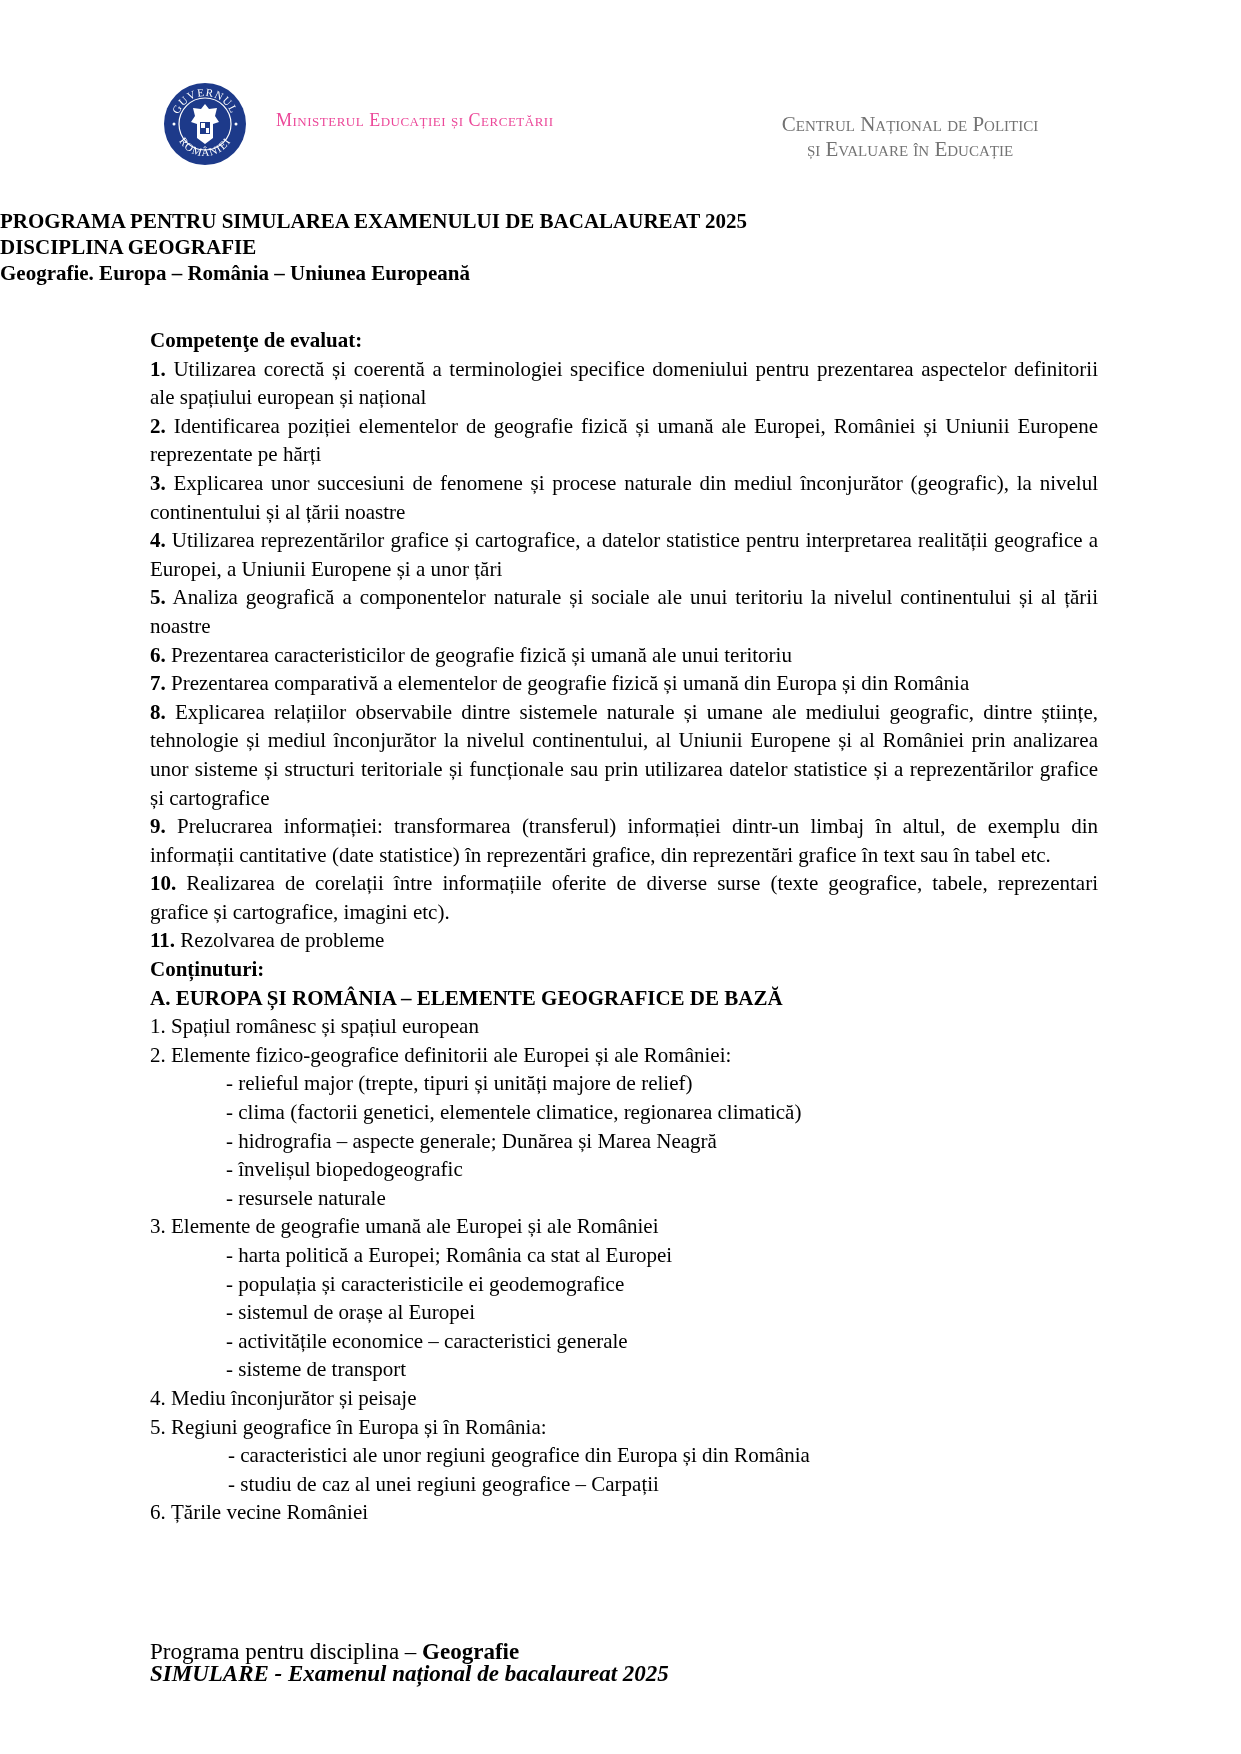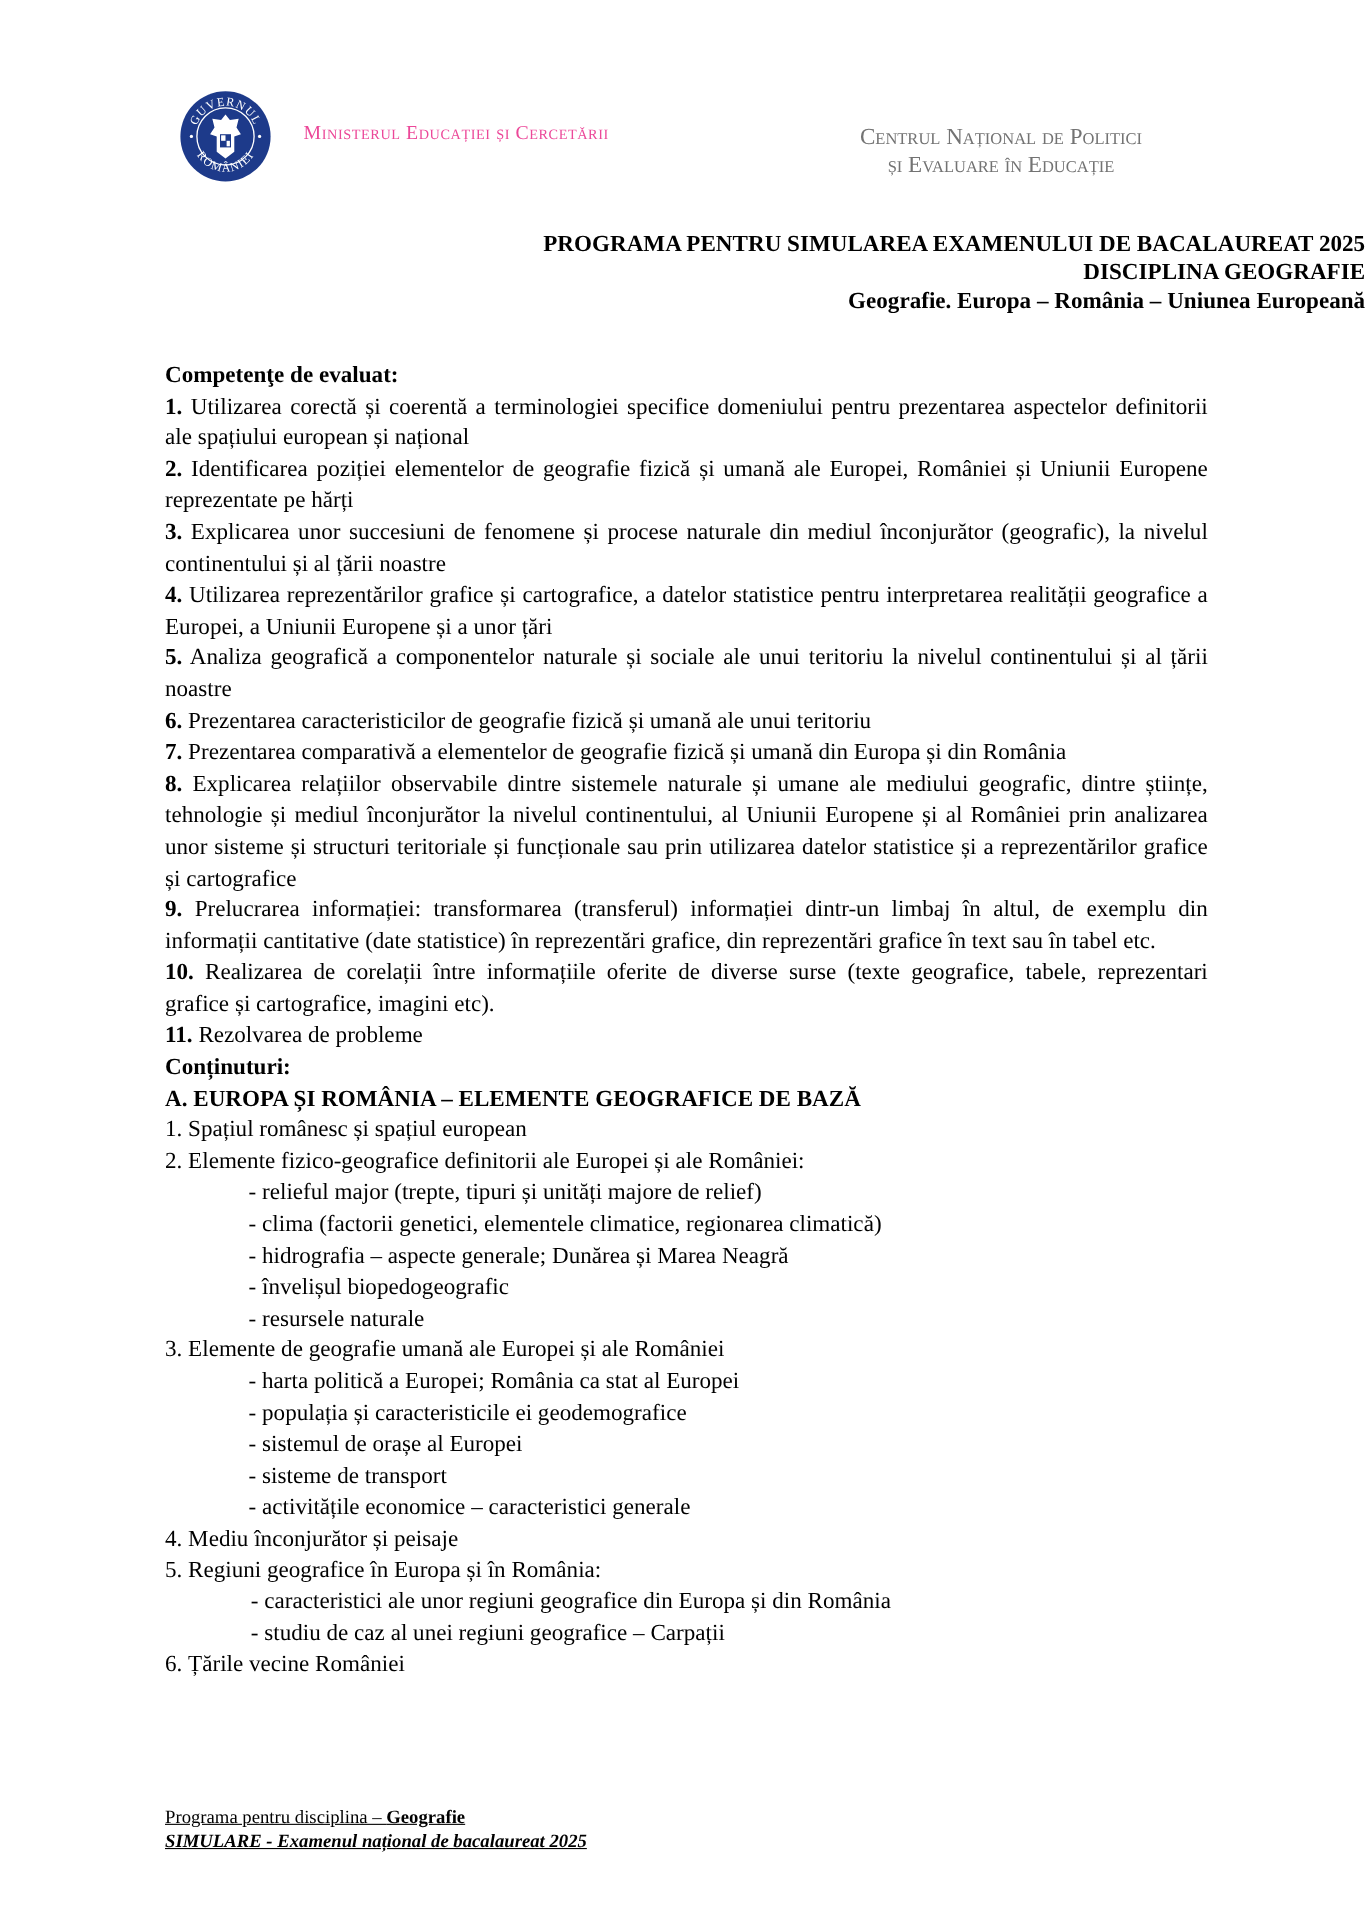--- a/index.html
+++ b/index.html
@@ -4,30 +4,30 @@
 <style>
   html, body { margin: 0; padding: 0; background: #ffffff; }
   body { width: 1241px; height: 1754px; position: relative; overflow: hidden;
          font-family: "Liberation Serif", "DejaVu Serif", serif; color: #000; }
   .header { position: absolute; left: 0; top: 0; width: 1241px; height: 190px; }
   .logo { position: absolute; left: 163px; top: 82px; width: 84px; height: 84px; }
   .ministry { position: absolute; left: 276px; top: 110px; font-size: 18px; color: #ec4899;
               font-variant: small-caps; letter-spacing: 0.5px; }
   .cnpee { position: absolute; left: 740px; top: 112px; width: 340px; text-align: center;
            font-size: 21px; line-height: 25px; color: #737373; font-variant: small-caps; }
-  .titles { position: absolute; left: 0; top: 208px; width: 1241px; text-align: right;
+  .titles { position: absolute; left: 0; top: 208px; width: 1241px; text-align: left;
             font-weight: bold; font-size: 21px; line-height: 26px; }
   .content { position: absolute; left: 150px; top: 326px; width: 948px;
              font-size: 21px; line-height: 28.6px; }
   .content p { margin: 0; text-align: justify; }
   .h { font-weight: bold; }
   .num { font-weight: bold; }
   .sub { padding-left: 76px; }
   .sub2 { padding-left: 78px; }
-  .footer { position: absolute; left: 150px; top: 1641px; font-size: 17px; line-height: 22px; text-decoration: underline; }
+  .footer { position: absolute; left: 150px; top: 1641px; font-size: 23px; line-height: 22px; }
   .footer .b { font-weight: bold; }
   .footer .bi { font-weight: bold; font-style: italic; }
 </style>
 </head>
 <body>
 
 <div class="header">
   <div class="logo">
     <svg width="84" height="84" viewBox="0 0 84 84">
       <defs>
@@ -87,22 +87,22 @@
       <p class="sub">- clima (factorii genetici, elementele climatice, regionarea climatică)</p>
       <p class="sub">- hidrografia – aspecte generale; Dunărea și Marea Neagră</p>
       <p class="sub">- învelișul biopedogeografic</p>
       <p class="sub">- resursele naturale</p>
     </div>
   <p>3. Elemente de geografie umană ale Europei și ale României</p>
   <div id="sub3">
       <p class="sub">- harta politică a Europei; România ca stat al Europei</p>
       <p class="sub">- populația și caracteristicile ei geodemografice</p>
       <p class="sub">- sistemul de orașe al Europei</p>
+      <p class="sub">- activitățile economice – caracteristici generale</p>
       <p class="sub">- sisteme de transport</p>
-      <p class="sub">- activitățile economice – caracteristici generale</p>
     </div>
   <p>4. Mediu înconjurător și peisaje</p>
   <p>5. Regiuni geografice în Europa și în România:</p>
   <div id="sub5">
       <p class="sub2">- caracteristici ale unor regiuni geografice din Europa și din România</p>
       <p class="sub2">- studiu de caz al unei regiuni geografice – Carpații</p>
     </div>
   <p>6. Țările vecine României</p>
 </div>
 

